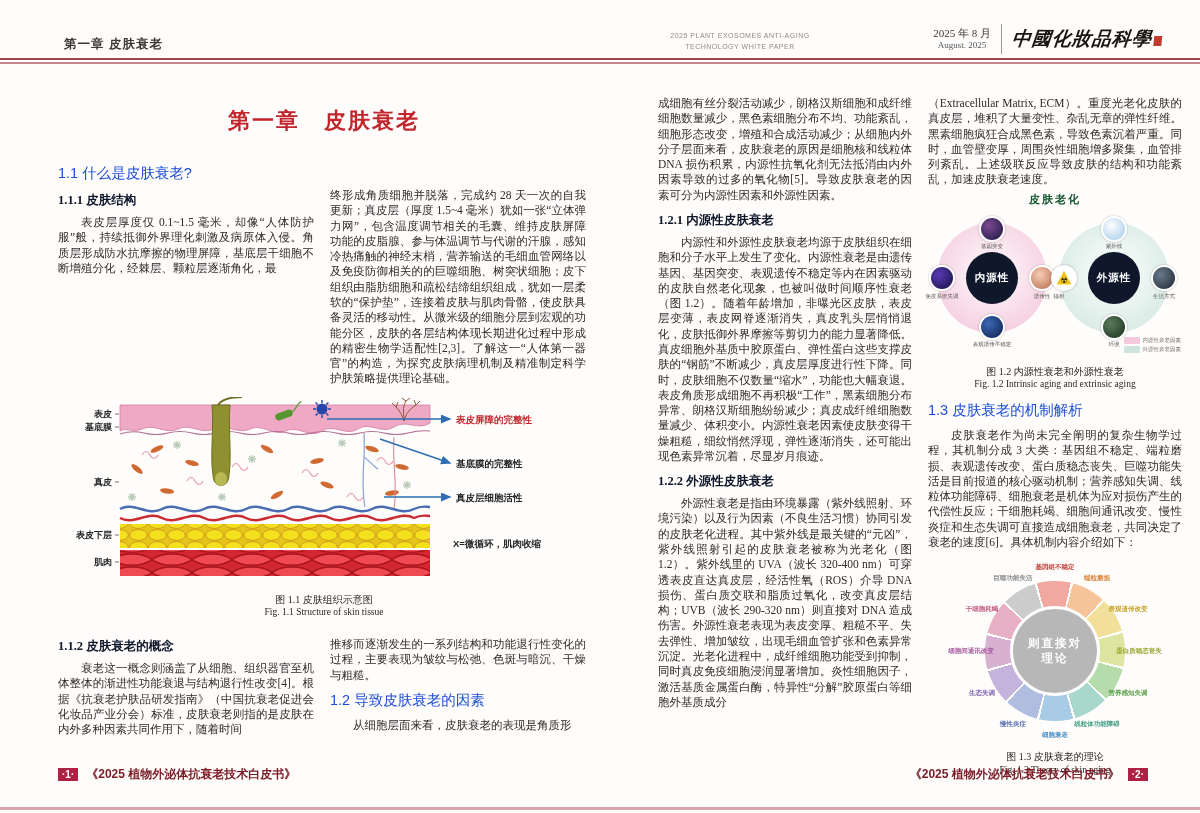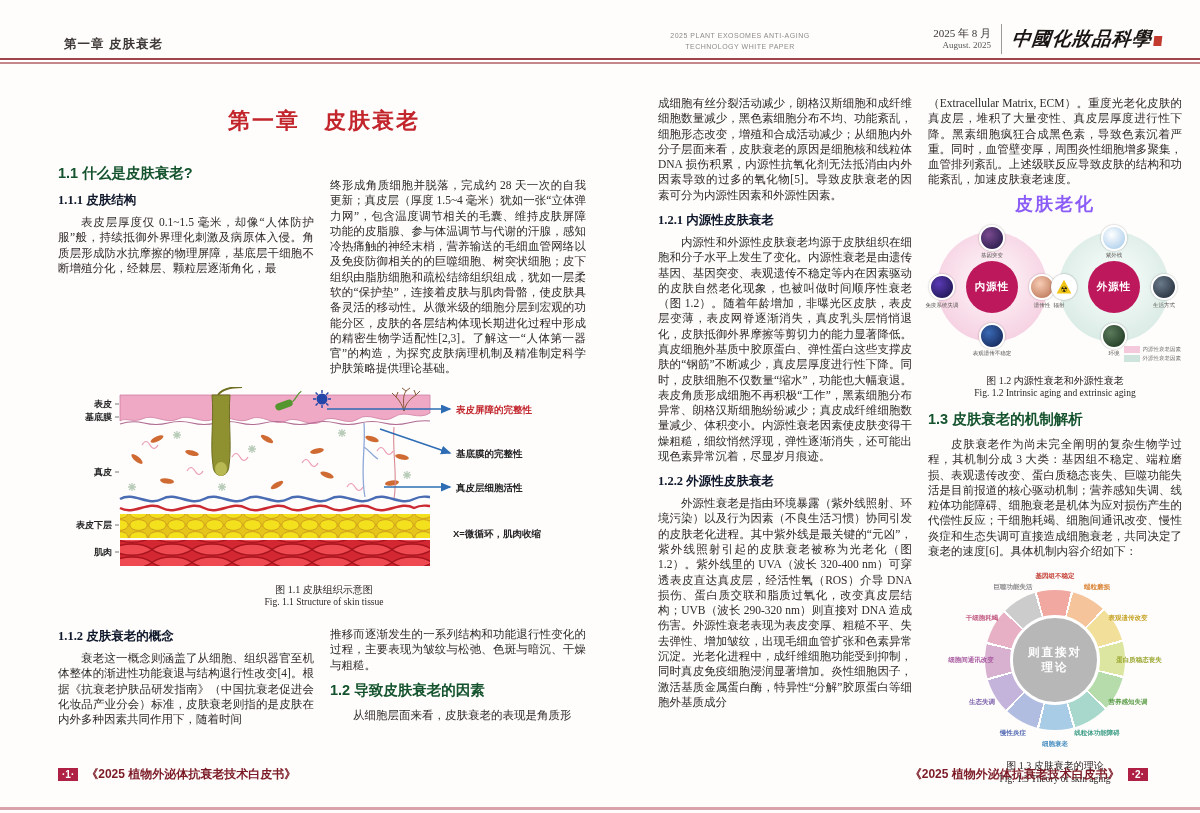--- a/index.html
+++ b/index.html
@@ -8,21 +8,21 @@
   .sheet{position:absolute;inset:0;background:#fefdfc;}
 
   
   .header{position:absolute;top:0;left:0;right:0;height:58px;}
   .header-chapter{position:absolute;left:64px;top:36px;font-size:12.5px;font-weight:bold;color:#3d3835;
                   font-family:"Liberation Sans","DejaVu Sans",sans-serif;letter-spacing:1px;}
   .header-center{position:absolute;left:620px;top:30px;width:240px;text-align:center;
                  font-family:"Liberation Sans","DejaVu Sans",sans-serif;
                  font-size:7px;color:#8e8a88;letter-spacing:.5px;line-height:1.6;}
   .header-right{position:absolute;right:38px;top:24px;display:flex;align-items:center;gap:10px;}
-  .header-date{text-align:right;font-size:11px;color:#3a3532;line-height:1.3;}
+  .header-date{text-align:center;font-size:11px;color:#3a3532;line-height:1.3;}
   .header-date .en{font-size:9px;color:#555;}
   .header-divider{width:1px;height:30px;background:#9a9a9a;}
   .header-logo{font-size:19px;font-weight:bold;font-style:italic;color:#191512;
                transform:skewX(-6deg);letter-spacing:1px;white-space:nowrap;}
   .seal{display:inline-block;width:8px;height:10px;background:#c23b2e;margin-left:2px;vertical-align:middle;}
   .rule-double{position:absolute;top:58px;left:0;right:0;}
   .rule-double .r1{height:2px;background:#9e454c;}
   .rule-double .r2{height:2px;background:#ffffff;}
   .rule-double .r3{height:1.5px;background:#c2868b;}
   .rule-bottom{position:absolute;bottom:3px;left:0;right:0;height:3px;background:#d9a3ab;}
@@ -31,43 +31,43 @@
   .page{position:absolute;top:92px;}
   .page-left{left:58px;width:532px;}
   .page-right{left:658px;width:528px;}
   .cols{display:flex;gap:16px;}
   .col{width:256px;}
   .page-right .col{width:254px;}
 
   .chapter-title{text-align:center;font-size:22px;font-weight:bold;color:#c2262c;
                  font-family:"Liberation Sans","DejaVu Sans",sans-serif;
                  letter-spacing:2px;margin:14px 0 20px 0;}
-  .h-sec{color:#14532d;font-size:14.5px;font-weight:bold;margin:8px 0 8px 0;
+  .h-sec{color:#1d4ed8;font-size:14.5px;font-weight:normal;margin:8px 0 8px 0;
          font-family:"Liberation Sans","DejaVu Sans",sans-serif;}
   .h-sub{color:#0f172a;font-size:12.5px;font-weight:bold;margin:9px 0 6px 0;}
   .para{font-size:11.5px;line-height:1.33;text-align:justify;margin:0 0 2px 0;}
   .indent{text-indent:2em;}
 
   
   .caption{text-align:center;font-size:10px;color:#2a2522;line-height:1.35;margin-top:4px;}
   .caption .en{font-size:9.5px;}
 
   
   .fig1-wrap{width:505px;margin:8px auto 2px auto;}
   .fig1-wrap svg{display:block;}
 
   
   .fig2{margin-top:4px;}
-  .fig2-title{text-align:center;font-weight:bold;font-size:18px;color:#8b5cf6;margin:2px 0 2px 0;
+  .fig2-title{text-align:center;font-weight:bold;font-size:11px;color:#14532d;margin:2px 0 2px 0;
               font-family:Liberation Mono, monospace;letter-spacing:2px;}
   .fig2-canvas{position:relative;width:252px;height:152px;margin:0 auto;}
   .bigc{position:absolute;width:110px;height:110px;border-radius:50%;top:14px;}
   .bigc.pink{left:8px;background:radial-gradient(circle at 50% 45%,#fbe9f1 30%,#f3c3d8);}
   .bigc.teal{left:130px;background:radial-gradient(circle at 50% 45%,#eef7f4 30%,#cfe4dd);}
-  .core{position:absolute;width:52px;height:52px;border-radius:50%;top:43px;background:#be185d;
+  .core{position:absolute;width:52px;height:52px;border-radius:50%;top:43px;background:#0f172a;
         color:#fff;font-size:10.5px;font-weight:bold;display:flex;align-items:center;justify-content:center;
         font-family:"Liberation Sans","DejaVu Sans",sans-serif;letter-spacing:1px;}
   .node{position:absolute;width:26px;height:26px;border-radius:50%;border:2px solid #fff;
         box-shadow:0 0 2px rgba(0,0,0,.35);box-sizing:border-box;}
   .nlabel{position:absolute;width:70px;text-align:center;font-size:5.5px;color:#5a5652;line-height:1.1;
           font-family:"Liberation Sans","DejaVu Sans",sans-serif;}
   .tri{position:absolute;inset:3px;background:#f2c514;clip-path:polygon(50% 6%,96% 92%,4% 92%);
        display:flex;align-items:flex-end;justify-content:center;font-size:8px;color:#111;line-height:1.4;}
   .fig2-legend{position:absolute;right:0;top:128px;font-size:5.5px;color:#7a7673;
                font-family:"Liberation Sans","DejaVu Sans",sans-serif;}
@@ -138,21 +138,21 @@
   <div class="page page-left">
     <div class="chapter-title">第一章　皮肤衰老</div>
 
     <div class="cols">
       <div class="col">
         <div class="h-sec">1.1 什么是皮肤衰老?</div>
         <div class="h-sub">1.1.1 皮肤结构</div>
         <p class="para indent">表皮层厚度仅 0.1~1.5 毫米，却像“人体防护服”般，持续抵御外界理化刺激及病原体入侵。角质层形成防水抗摩擦的物理屏障，基底层干细胞不断增殖分化，经棘层、颗粒层逐渐角化，最</p>
       </div>
       <div class="col">
-        <p class="para" style="margin-top:22px">终形成角质细胞并脱落，完成约 28 天一次的自我更新；真皮层（厚度 1.5~4 毫米）犹如一张“立体弹力网”，包含温度调节相关的毛囊、维持皮肤屏障功能的皮脂腺、参与体温调节与代谢的汗腺，感知冷热痛触的神经末梢，营养输送的毛细血管网络以及免疫防御相关的的巨噬细胞、树突状细胞；皮下组织由脂肪细胞和疏松结缔组织组成，犹如一层柔软的“保护垫”，连接着皮肤与肌肉骨骼，使皮肤具备灵活的移动性。从微米级的细胞分层到宏观的功能分区，皮肤的各层结构体现长期进化过程中形成的精密生物学适配性[2,3]。了解这一“人体第一器官”的构造，为探究皮肤病理机制及精准制定科学护肤策略提供理论基础。</p>
+        <p class="para" style="margin-top:32px">终形成角质细胞并脱落，完成约 28 天一次的自我更新；真皮层（厚度 1.5~4 毫米）犹如一张“立体弹力网”，包含温度调节相关的毛囊、维持皮肤屏障功能的皮脂腺、参与体温调节与代谢的汗腺，感知冷热痛触的神经末梢，营养输送的毛细血管网络以及免疫防御相关的的巨噬细胞、树突状细胞；皮下组织由脂肪细胞和疏松结缔组织组成，犹如一层柔软的“保护垫”，连接着皮肤与肌肉骨骼，使皮肤具备灵活的移动性。从微米级的细胞分层到宏观的功能分区，皮肤的各层结构体现长期进化过程中形成的精密生物学适配性[2,3]。了解这一“人体第一器官”的构造，为探究皮肤病理机制及精准制定科学护肤策略提供理论基础。</p>
       </div>
     </div>
 
     <div class="fig1-wrap">
       <svg width="505" height="192" viewBox="0 0 505 192">
         <defs>
           <marker id="arrw" markerWidth="8" markerHeight="8" refX="6" refY="3" orient="auto">
             <path d="M0,0L7,3L0,6Z" fill="#2e6db4"></path>
           </marker>
           <pattern id="fatp" width="19" height="12" patternUnits="userSpaceOnUse">
@@ -282,21 +282,21 @@
     <div class="cols">
       <div class="col">
         <p class="para" style="margin-top:4px">成细胞有丝分裂活动减少，朗格汉斯细胞和成纤维细胞数量减少，黑色素细胞分布不均、功能紊乱，细胞形态改变，增殖和合成活动减少；从细胞内外分子层面来看，皮肤衰老的原因是细胞核和线粒体 DNA 损伤积累，内源性抗氧化剂无法抵消由内外因素导致的过多的氧化物[5]。导致皮肤衰老的因素可分为内源性因素和外源性因素。</p>
         <div class="h-sub">1.2.1 内源性皮肤衰老</div>
         <p class="para indent">内源性和外源性皮肤衰老均源于皮肤组织在细胞和分子水平上发生了变化。内源性衰老是由遗传基因、基因突变、表观遗传不稳定等内在因素驱动的皮肤自然老化现象，也被叫做时间顺序性衰老（图 1.2）。随着年龄增加，非曝光区皮肤，表皮层变薄，表皮网脊逐渐消失，真皮乳头层悄悄退化，皮肤抵御外界摩擦等剪切力的能力显著降低。真皮细胞外基质中胶原蛋白、弹性蛋白这些支撑皮肤的“钢筋”不断减少，真皮层厚度进行性下降。同时，皮肤细胞不仅数量“缩水”，功能也大幅衰退。表皮角质形成细胞不再积极“工作”，黑素细胞分布异常、朗格汉斯细胞纷纷减少；真皮成纤维细胞数量减少、体积变小。内源性衰老因素使皮肤变得干燥粗糙，细纹悄然浮现，弹性逐渐消失，还可能出现色素异常沉着，尽显岁月痕迹。</p>
         <div class="h-sub">1.2.2 外源性皮肤衰老</div>
         <p class="para indent">外源性衰老是指由环境暴露（紫外线照射、环境污染）以及行为因素（不良生活习惯）协同引发的皮肤老化进程。其中紫外线是最关键的“元凶”，紫外线照射引起的皮肤衰老被称为光老化（图 1.2）。紫外线里的 UVA（波长 320-400 nm）可穿透表皮直达真皮层，经活性氧（ROS）介导 DNA 损伤、蛋白质交联和脂质过氧化，改变真皮层结构；UVB（波长 290-320 nm）则直接对 DNA 造成伤害。外源性衰老表现为表皮变厚、粗糙不平、失去弹性、增加皱纹，出现毛细血管扩张和色素异常沉淀。光老化进程中，成纤维细胞功能受到抑制，同时真皮免疫细胞浸润显著增加。炎性细胞因子，激活基质金属蛋白酶，特异性“分解”胶原蛋白等细胞外基质成分</p>
       </div>
 
       <div class="col">
-        <p class="para" style="margin-top:4px">（Extracellular Matrix, ECM）。重度光老化皮肤的真皮层，堆积了大量变性、真皮层厚度进行性下降。黑素细胞疯狂合成黑色素，导致色素沉着严重。同时，血管壁变厚，周围炎性细胞增多聚集，血管排列紊乱。上述级联反应导致皮肤的结构和功能紊乱，加速皮肤衰老速度。</p>
+        <p class="para" style="margin-top:4px">（Extracellular Matrix, ECM）。重度光老化皮肤的真皮层，堆积了大量变性、杂乱无章的弹性纤维。黑素细胞疯狂合成黑色素，导致色素沉着严重。同时，血管壁变厚，周围炎性细胞增多聚集，血管排列紊乱。上述级联反应导致皮肤的结构和功能紊乱，加速皮肤衰老速度。</p>
 
         <div class="fig2">
           <div class="fig2-title">皮肤老化</div>
           <div class="fig2-canvas">
             <div class="bigc pink"></div>
             <div class="bigc teal"></div>
 
             <div class="node" style="left:50px;top:7px;background:radial-gradient(circle at 35% 35%,#7a4a8f,#1a1440)"></div>
             <div class="node" style="left:100px;top:56px;background:radial-gradient(circle at 40% 35%,#f7cdb5,#b56a4a)"></div>
             <div class="node" style="left:50px;top:105px;background:radial-gradient(circle at 35% 35%,#3a6ab5,#101c4a)"></div>

